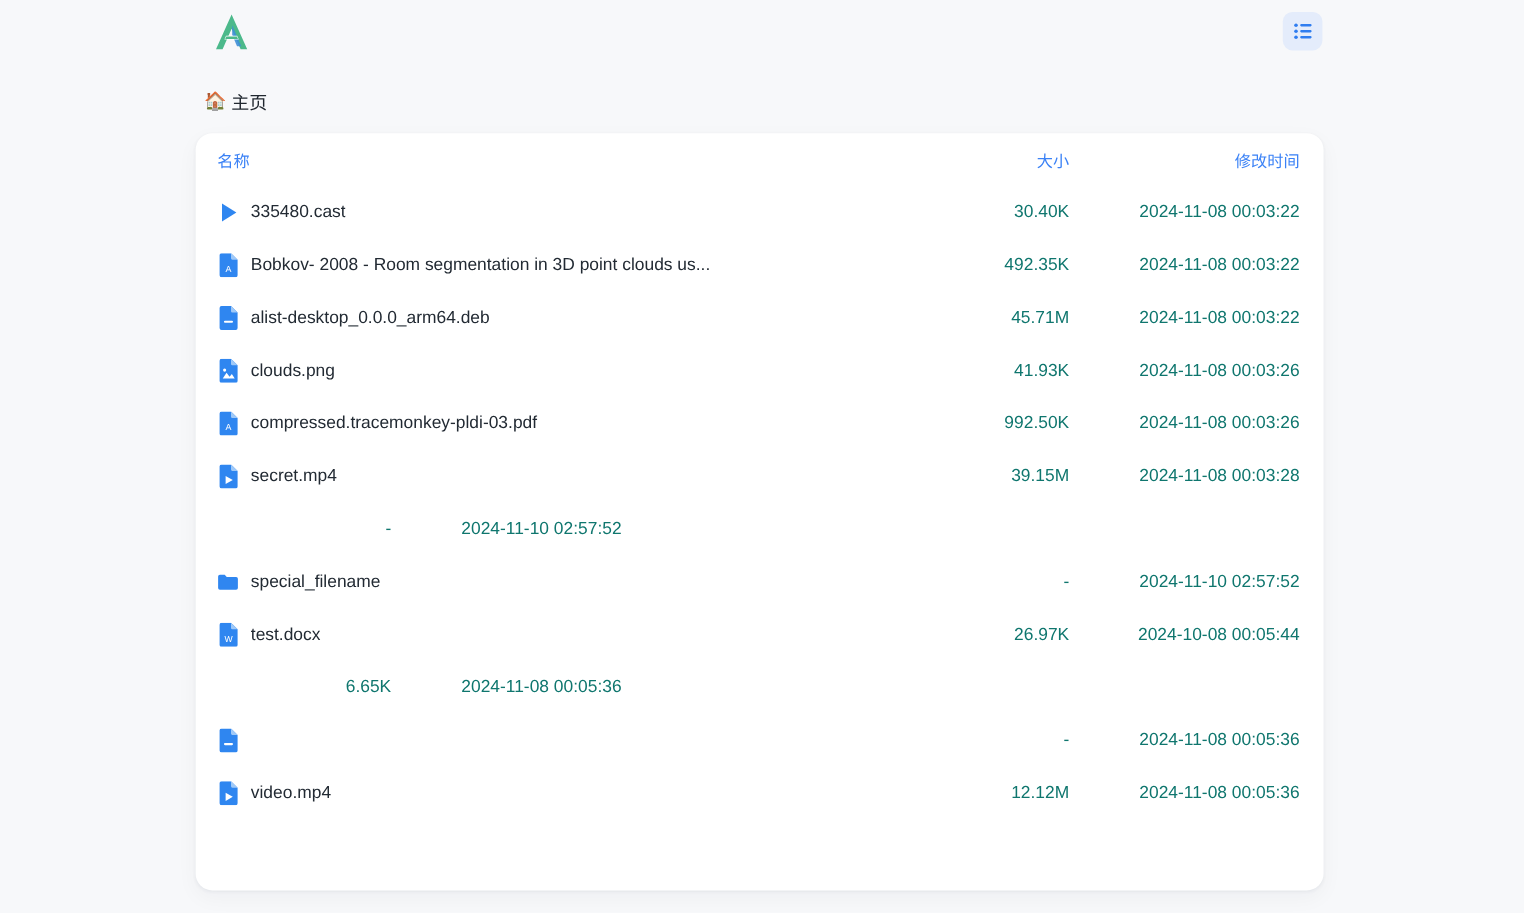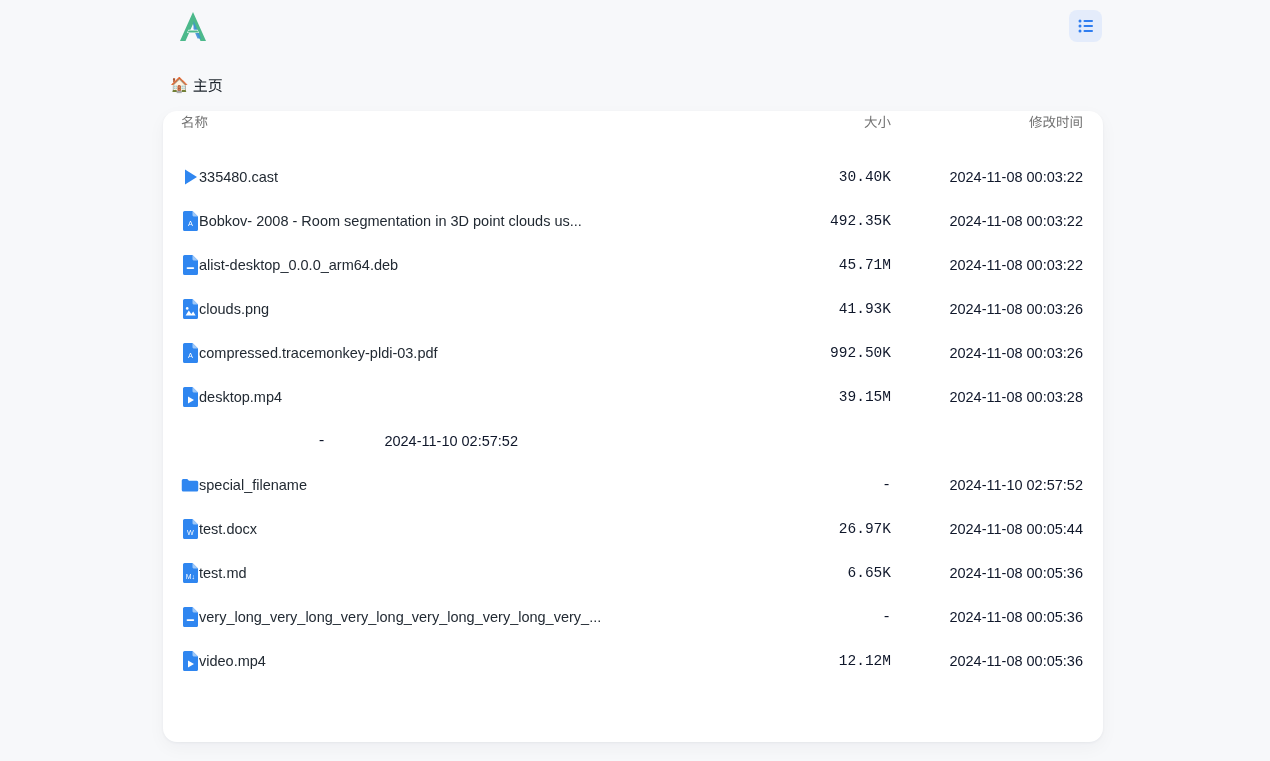--- a/index.html
+++ b/index.html
@@ -67,54 +67,55 @@
     left: 163px; top: 111px;
     width: 940px;
     height: 631px;
     background: #ffffff;
     border-radius: 14px;
     box-shadow: 0 1px 3px rgba(22,34,51,0.05), 0 6px 18px rgba(22,34,51,0.04);
     overflow: hidden;
   }
   .list-head {
     display: flex;
+    align-items: center;
     height: 44px;
     padding: 0 20px 0 15px;
     font-size: 13.5px;
-    color: #737373;
+    color: #3b82f6;
     border-bottom: 1px solid transparent;
   }
   .col-name { flex: 1 1 auto; padding-left: 3px; }
-  .col-size { width: 150px; text-align: right; padding-right: 2px; font-family: Liberation Mono, monospace; }
+  .col-size { width: 150px; text-align: right; padding-right: 2px; }
   .col-time { width: 190px; text-align: right; }
 
   .row {
     display: flex;
     align-items: center;
     height: 44px;
     padding: 0 20px 0 15px;
     font-size: 14.5px;
     color: #222a33;
     cursor: pointer;
   }
   .row .col-name {
     display: flex;
     align-items: center;
-    gap: 0;
+    gap: 10px;
     min-width: 0;
   }
   .fname {
     white-space: nowrap;
     overflow: hidden;
     text-overflow: ellipsis;
     max-width: 560px;
   }
   .row .col-size, .row .col-time {
     font-size: 14.5px;
-    color: #0f172a;
+    color: #0f766e;
     white-space: nowrap;
   }
   .icon {
     width: 18px; height: 20px;
     flex: 0 0 18px;
     display: flex; align-items: center; justify-content: center;
   }
   .icon svg { display: block; }
 </style>
 </head>
@@ -231,21 +232,21 @@
         </div>
         <div class="row">
           <div class="col-name">
             <span class="icon">
               <svg width="17" height="20" viewBox="0 0 17 20">
                 <path d="M1 1.6 A1.6 1.6 0 0 1 2.6 0 H10.5 L16 5.4 V18.4 A1.6 1.6 0 0 1 14.4 20 H2.6 A1.6 1.6 0 0 1 1 18.4 Z" fill="#2f86f0"></path>
                 <path d="M10.5 0 L16 5.4 H11.6 A1.1 1.1 0 0 1 10.5 4.3 Z" fill="#9fc9f8"></path>
                 <path d="M6 9.6 L12 13 L6 16.4 Z" fill="#ffffff"></path>
               </svg>
             </span>
-            <span class="fname">desktop.mp4</span>
+            <span class="fname">secret.mp4</span>
           </div>
           <div class="col-size">39.15M</div>
           <div class="col-time">2024-11-08 00:03:28</div>
         </div>
         <div class="row">
           <div class="col-size">-</div>
           <div class="col-time">2024-11-10 02:57:52</div>
         </div>
         <div class="row">
           <div class="col-name">
@@ -264,46 +265,35 @@
             <span class="icon">
               <svg width="17" height="20" viewBox="0 0 17 20">
                 <path d="M1 1.6 A1.6 1.6 0 0 1 2.6 0 H10.5 L16 5.4 V18.4 A1.6 1.6 0 0 1 14.4 20 H2.6 A1.6 1.6 0 0 1 1 18.4 Z" fill="#2f86f0"></path>
                 <path d="M10.5 0 L16 5.4 H11.6 A1.1 1.1 0 0 1 10.5 4.3 Z" fill="#9fc9f8"></path>
                 <text x="8.4" y="15.6" font-size="7.2" font-family="Liberation Sans, sans-serif" fill="#ffffff" text-anchor="middle">W</text>
               </svg>
             </span>
             <span class="fname">test.docx</span>
           </div>
           <div class="col-size">26.97K</div>
-          <div class="col-time">2024-11-08 00:05:44</div>
-        </div>
-        <div class="row">
-          <div class="col-name">
-            <span class="icon">
-              <svg width="17" height="20" viewBox="0 0 17 20">
-                <path d="M1 1.6 A1.6 1.6 0 0 1 2.6 0 H10.5 L16 5.4 V18.4 A1.6 1.6 0 0 1 14.4 20 H2.6 A1.6 1.6 0 0 1 1 18.4 Z" fill="#2f86f0"></path>
-                <path d="M10.5 0 L16 5.4 H11.6 A1.1 1.1 0 0 1 10.5 4.3 Z" fill="#9fc9f8"></path>
-                <text x="8.4" y="16" font-size="7" font-family="Liberation Sans, sans-serif" fill="#ffffff" text-anchor="middle">M↓</text>
-              </svg>
-            </span>
-            <span class="fname">test.md</span>
-          </div>
+          <div class="col-time">2024-10-08 00:05:44</div>
+        </div>
+        <div class="row">
           <div class="col-size">6.65K</div>
           <div class="col-time">2024-11-08 00:05:36</div>
         </div>
         <div class="row">
           <div class="col-name">
             <span class="icon">
               <svg width="17" height="20" viewBox="0 0 17 20">
                 <path d="M1 1.6 A1.6 1.6 0 0 1 2.6 0 H10.5 L16 5.4 V18.4 A1.6 1.6 0 0 1 14.4 20 H2.6 A1.6 1.6 0 0 1 1 18.4 Z" fill="#2f86f0"></path>
                 <path d="M10.5 0 L16 5.4 H11.6 A1.1 1.1 0 0 1 10.5 4.3 Z" fill="#9fc9f8"></path>
                 <rect x="4.6" y="12.2" width="7.6" height="1.8" rx="0.9" fill="#ffffff"></rect>
               </svg>
             </span>
-            <span class="fname">very_long_very_long_very_long_very_long_very_long_very_...</span>
           </div>
           <div class="col-size">-</div>
           <div class="col-time">2024-11-08 00:05:36</div>
         </div>
         <div class="row">
           <div class="col-name">
             <span class="icon">
               <svg width="17" height="20" viewBox="0 0 17 20">
                 <path d="M1 1.6 A1.6 1.6 0 0 1 2.6 0 H10.5 L16 5.4 V18.4 A1.6 1.6 0 0 1 14.4 20 H2.6 A1.6 1.6 0 0 1 1 18.4 Z" fill="#2f86f0"></path>
                 <path d="M10.5 0 L16 5.4 H11.6 A1.1 1.1 0 0 1 10.5 4.3 Z" fill="#9fc9f8"></path>

